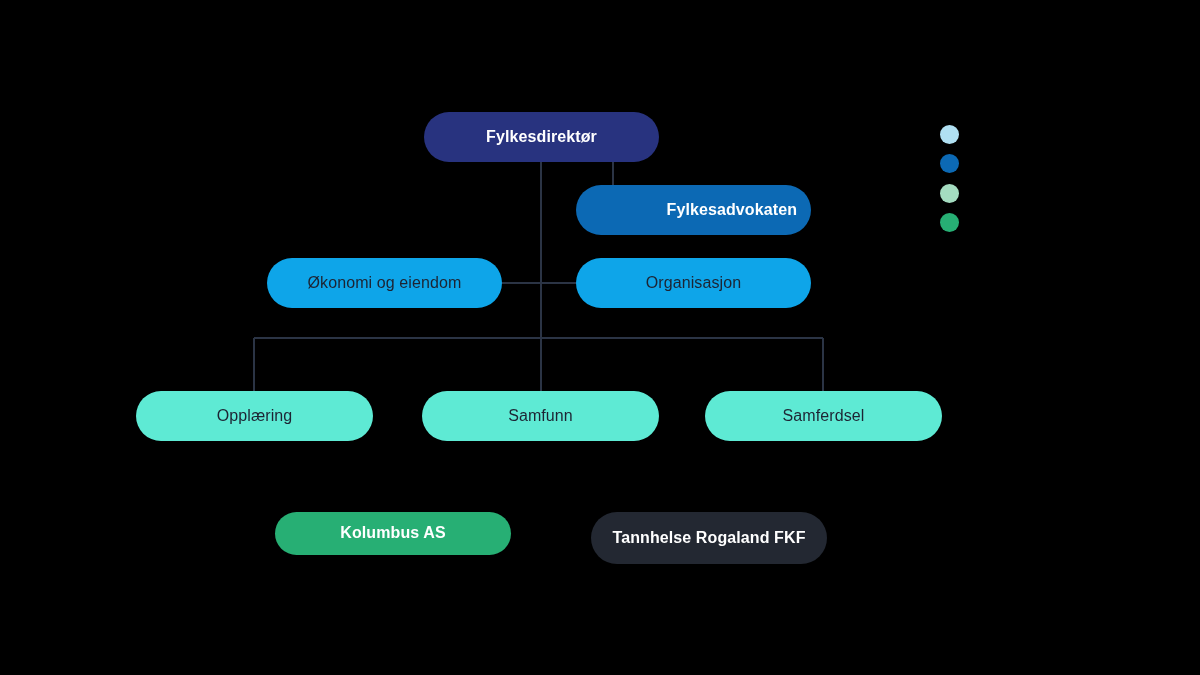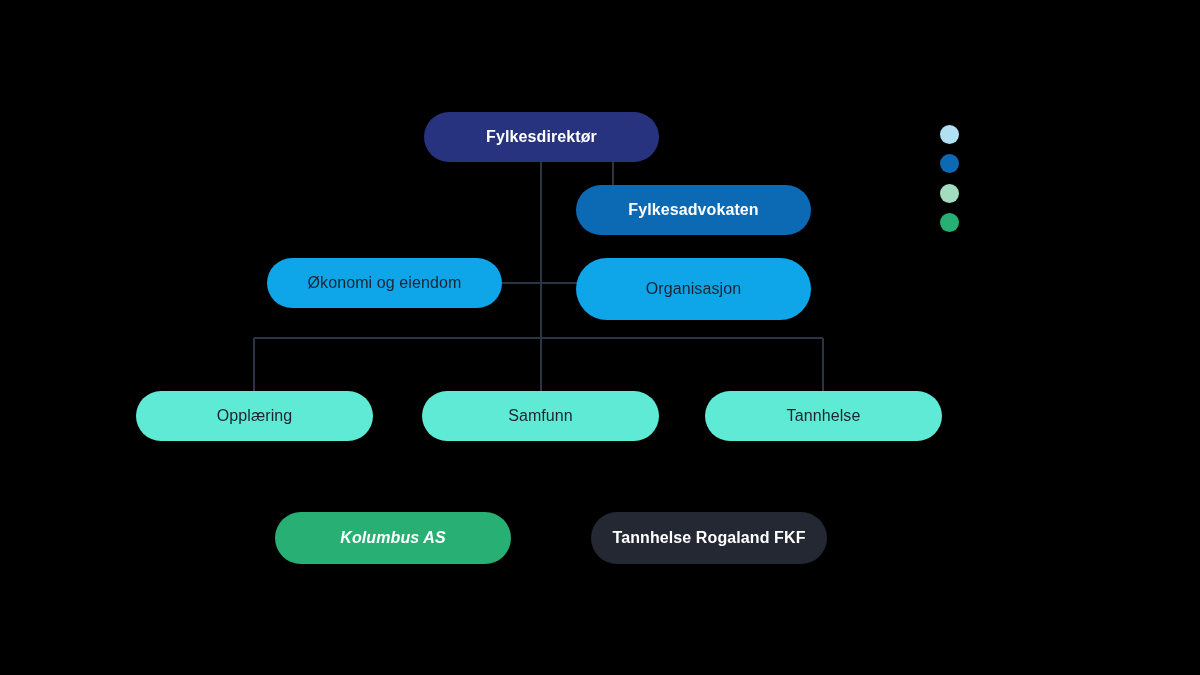--- a/index.html
+++ b/index.html
@@ -43,20 +43,21 @@
     background: #28337F;
     color: #ffffff;
     font-weight: bold;
     font-size: 16px;
   }
   .node.lvl-advocate {
     background: #0C69B4;
     color: #ffffff;
     font-weight: bold;
     font-size: 16px;
+    justify-content: flex-end;
   }
   .node.lvl-staff {
     background: #0ea5e9;
     color: #1D2433;
     font-weight: normal;
     font-size: 16px;
   }
   .node.lvl-division {
     background: #5eead4;
     color: #1D2433;
@@ -116,37 +117,37 @@
   </div>
 
   <div class="node lvl-advocate" style="left:576px; top:185px; width:235px; height:50px;">
     <span>Fylkesadvokaten</span>
   </div>
 
   <div class="node lvl-staff" style="left:267px; top:258px; width:235px; height:50px;">
     <span>Økonomi og eiendom</span>
   </div>
 
-  <div class="node lvl-staff" style="left:576px; top:258px; width:235px; height:62px;">
+  <div class="node lvl-staff" style="left:576px; top:258px; width:235px; height:50px;">
     <span>Organisasjon</span>
   </div>
 
   <div class="node lvl-division" style="left:136px; top:391px; width:237px; height:50px;">
     <span>Opplæring</span>
   </div>
 
   <div class="node lvl-division" style="left:422px; top:391px; width:237px; height:50px;">
     <span>Samfunn</span>
   </div>
 
   <div class="node lvl-division" style="left:705px; top:391px; width:237px; height:50px;">
-    <span>Tannhelse</span>
+    <span>Samferdsel</span>
   </div>
 
-  <div class="node lvl-company" style="left:275px; top:512px; width:236px; height:52px;font-style:italic;">
+  <div class="node lvl-company" style="left:275px; top:512px; width:236px; height:43px;">
     <span>Kolumbus AS</span>
   </div>
 
   <div class="node lvl-enterprise" style="left:591px; top:512px; width:236px; height:52px;">
     <span>Tannhelse Rogaland FKF</span>
   </div>
 
   <div id="legend" style="left:0; top:0; width:1200px; height:675px;">
     <span class="legend-dot" style="left:940px; top:125px; background:#B0E0F2;"></span>
     <span class="legend-dot" style="left:940px; top:154px; background:#0C69B4;"></span>

